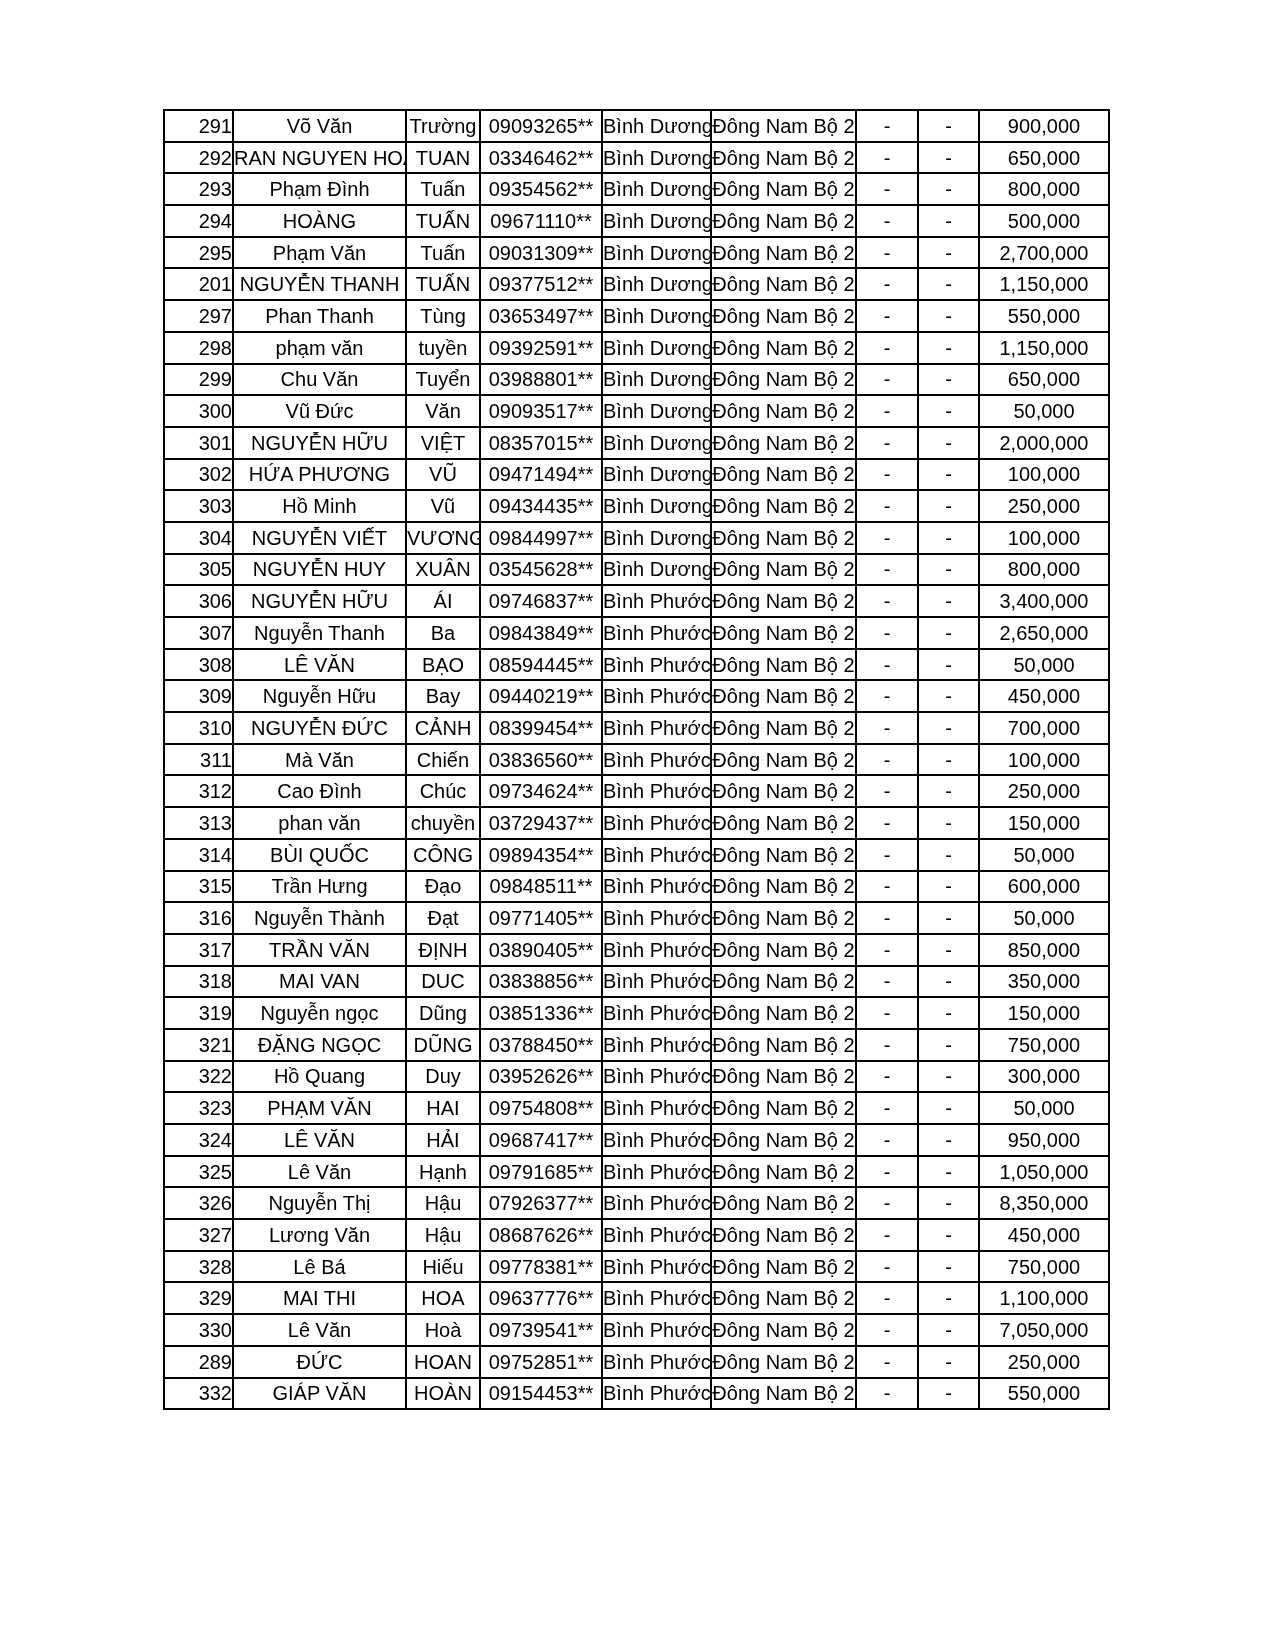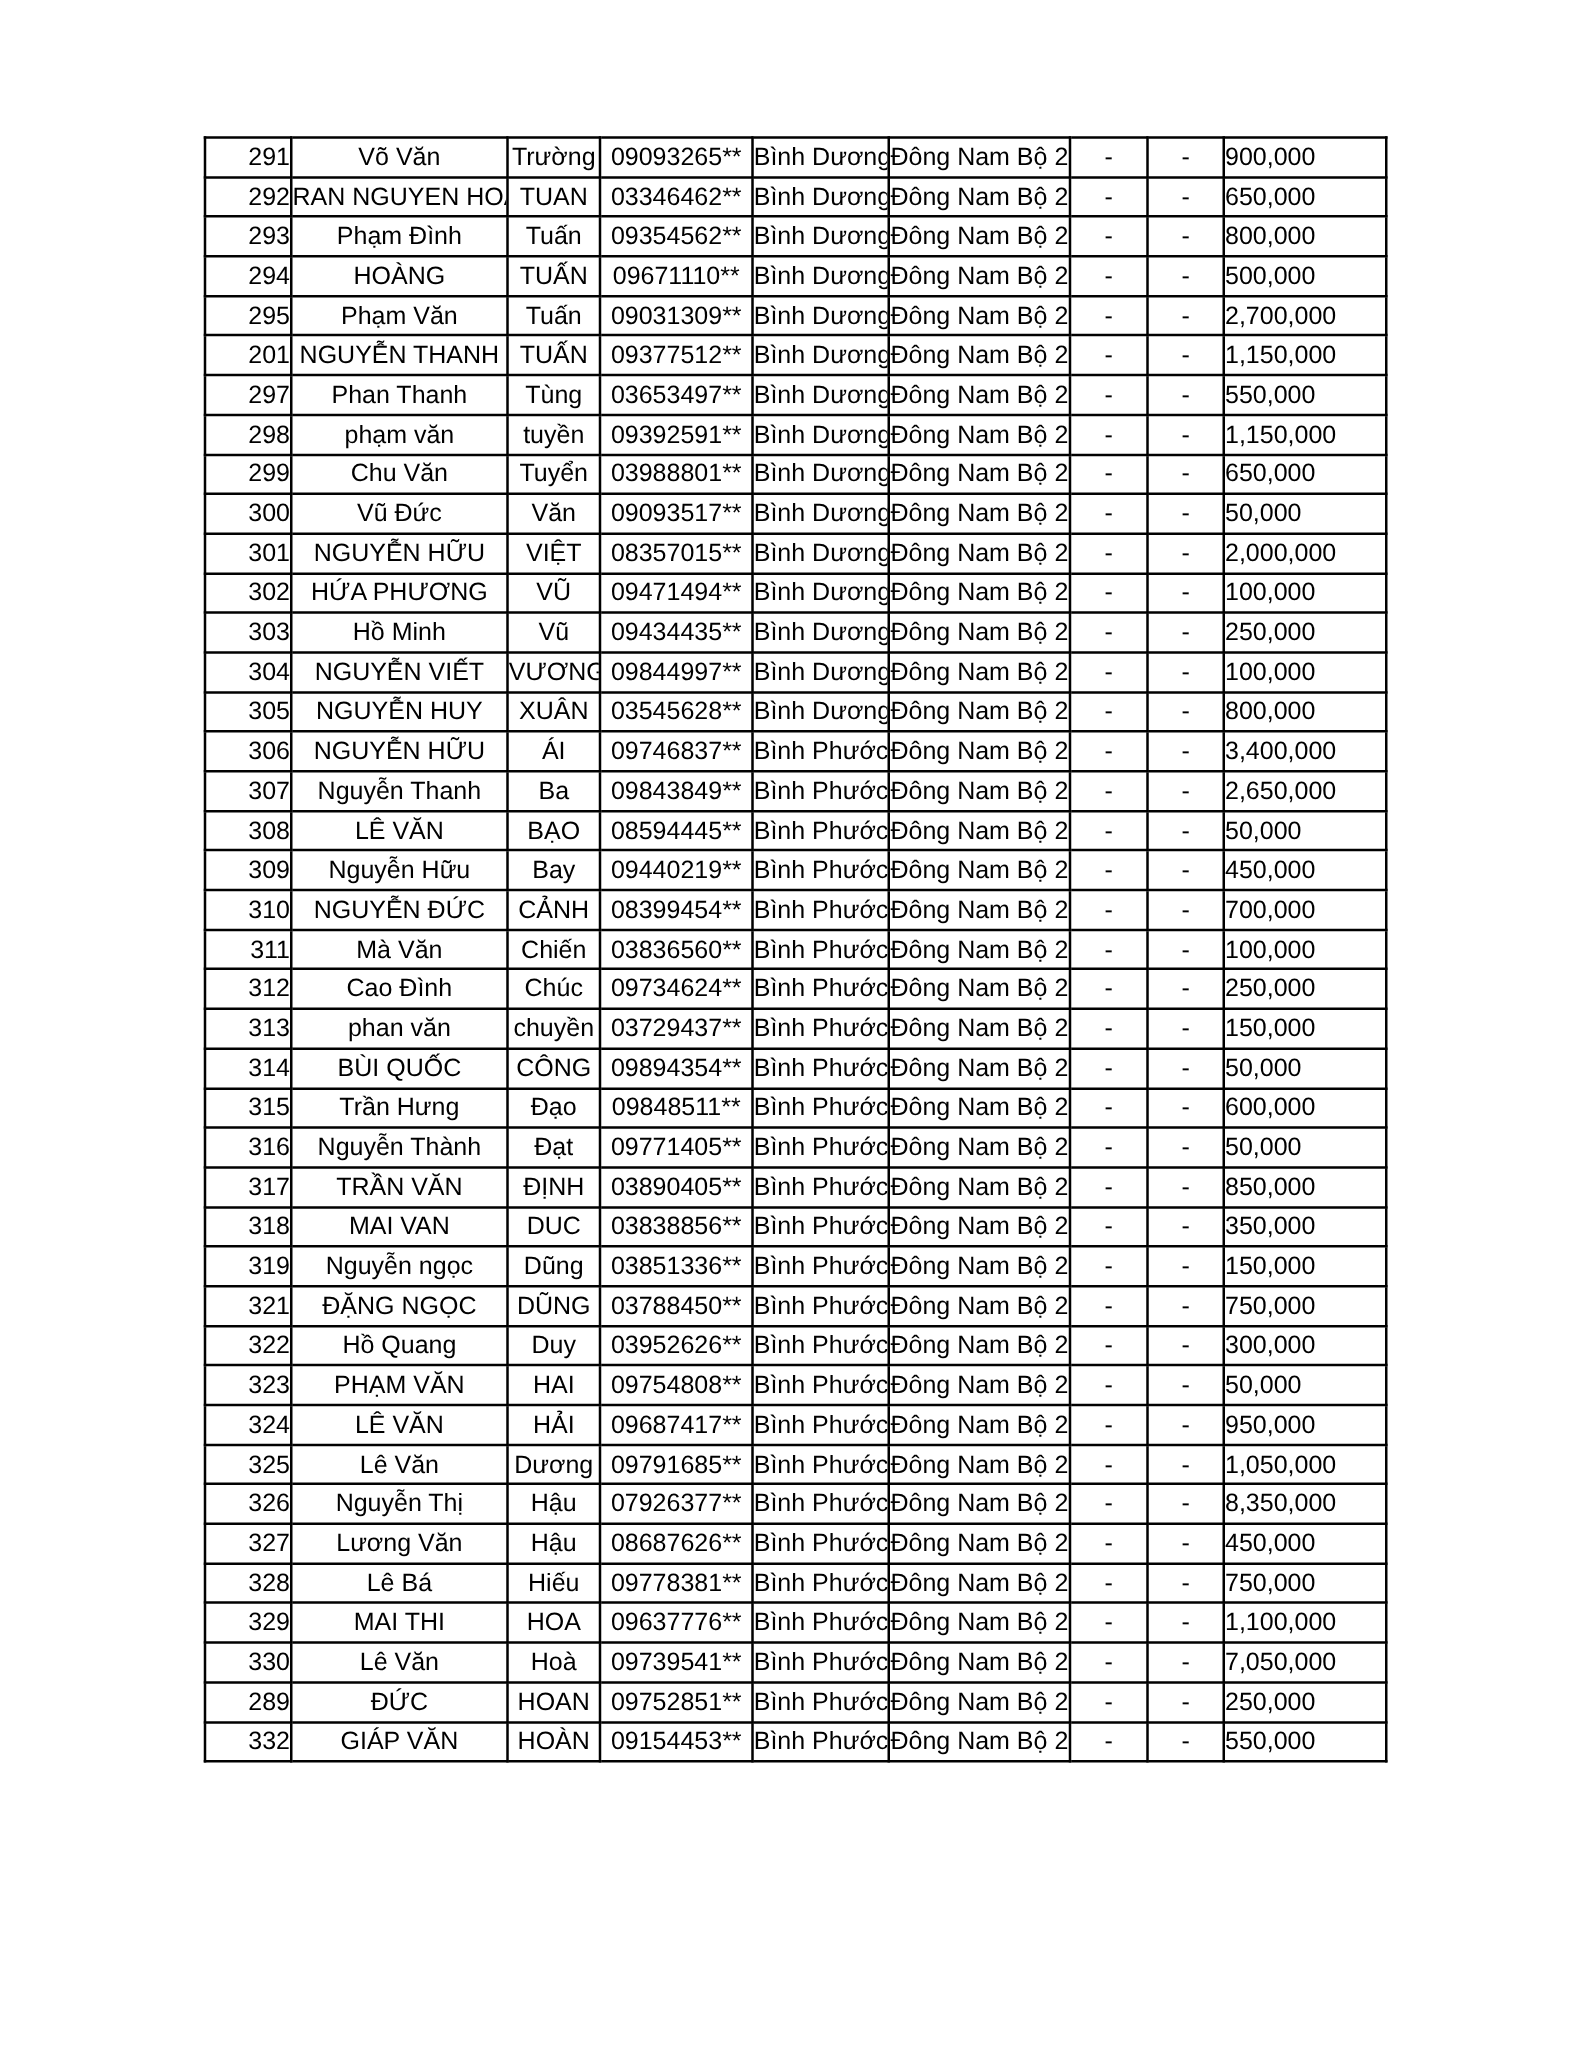--- a/index.html
+++ b/index.html
@@ -24,21 +24,21 @@
     border:2px solid #000;
     height:29.7px;
     padding:0;
     white-space:nowrap;
     overflow:hidden;
     vertical-align:middle;
     line-height:1.1;
   }
   td.al-num{text-align:right;padding-right:4px;}
   td.al-center{text-align:center;}
-  td.al-amt{text-align:left;padding-right:9px;}
+  td.al-amt{text-align:center;padding-right:9px;}
   
   col.c-no{width:69px;}
   col.c-first{width:173px;}
   col.c-last{width:74px;}
   col.c-phone{width:122px;}
   col.c-prov{width:109px;}
   col.c-region{width:145px;}
   col.c-d1{width:62px;}
   col.c-d2{width:61px;}
   col.c-amt{width:130px;}
@@ -419,21 +419,21 @@
           <td class="al-center">09687417**</td>
           <td class="al-center">Bình Phước</td>
           <td class="al-center">Đông Nam Bộ 2</td>
           <td class="al-center">-</td>
           <td class="al-center">-</td>
           <td class="al-amt">950,000</td>
         </tr>
         <tr>
           <td class="al-num">325</td>
           <td class="al-center">Lê Văn</td>
-          <td class="al-center">Dương</td>
+          <td class="al-center">Hạnh</td>
           <td class="al-center">09791685**</td>
           <td class="al-center">Bình Phước</td>
           <td class="al-center">Đông Nam Bộ 2</td>
           <td class="al-center">-</td>
           <td class="al-center">-</td>
           <td class="al-amt">1,050,000</td>
         </tr>
         <tr>
           <td class="al-num">326</td>
           <td class="al-center">Nguyễn Thị</td>

